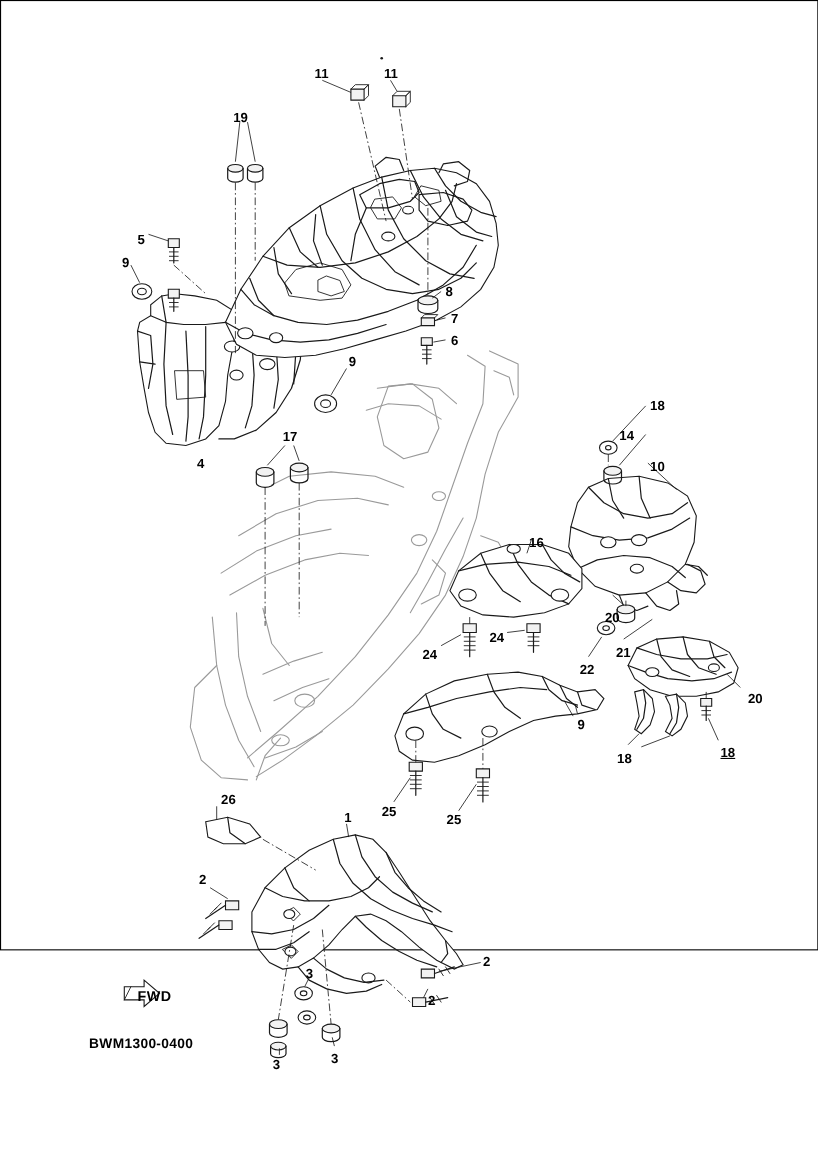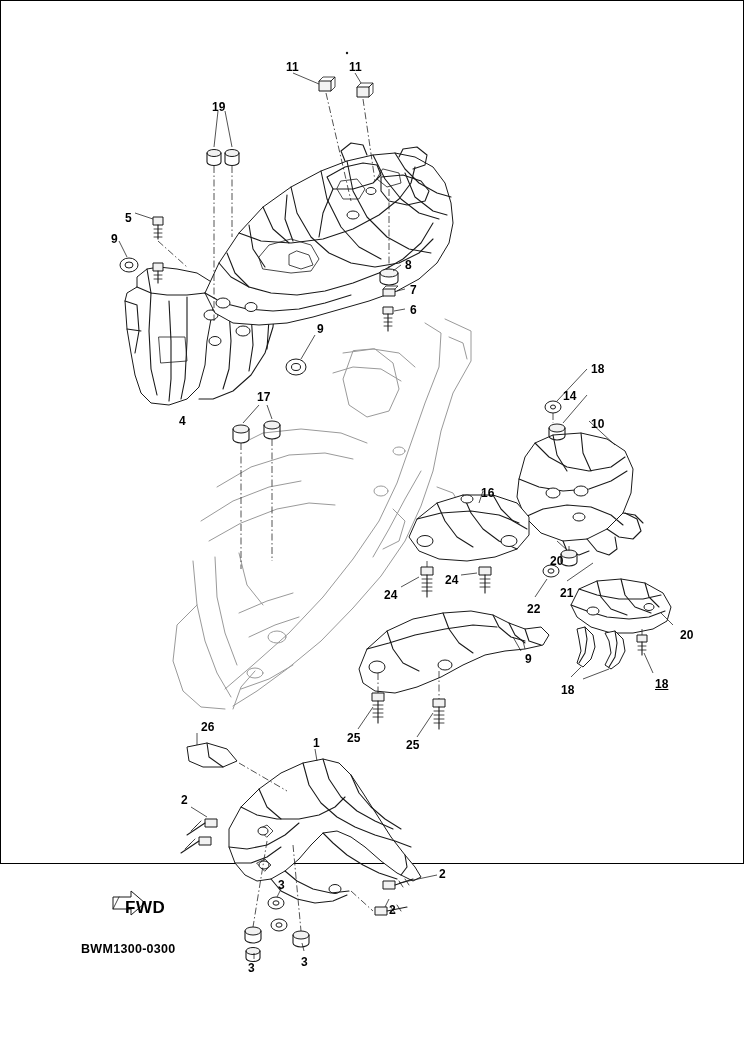--- a/index.html
+++ b/index.html
@@ -42,21 +42,21 @@
     font-family: "Liberation Sans", sans-serif;
     font-size: 12.5px;
     font-weight: bold;
     letter-spacing: 0.3px;
     color: #000;
     white-space: nowrap;
   }
   .fwd-label {
     position: absolute;
     font-family: "Liberation Sans", sans-serif;
-    font-size: 17px;
+    font-size: 13px;
     font-weight: bold;
     color: #000;
     letter-spacing: 0.5px;
   }
 </style>
 </head>
 <body>
 
 <div id="sheet">
 
@@ -449,15 +449,15 @@
   <div class="callout" style="left:200px; top:720px;">26</div>
   <div class="callout" style="left:312px; top:736px;">1</div>
   <div class="callout" style="left:180px; top:793px;">2</div>
   <div class="callout" style="left:438px; top:867px;">2</div>
   <div class="callout" style="left:388px; top:903px;">2</div>
   <div class="callout" style="left:277px; top:878px;">3</div>
   <div class="callout" style="left:247px; top:961px;">3</div>
   <div class="callout" style="left:300px; top:955px;">3</div>
 
   <div class="fwd-label" style="left:124px; top:897px;">FWD</div>
-  <div class="partcode" style="left:80px; top:941px;">BWM1300-0300</div>
+  <div class="partcode" style="left:80px; top:941px;">BWM1300-0400</div>
 
 </div>
 
 </body></html>

